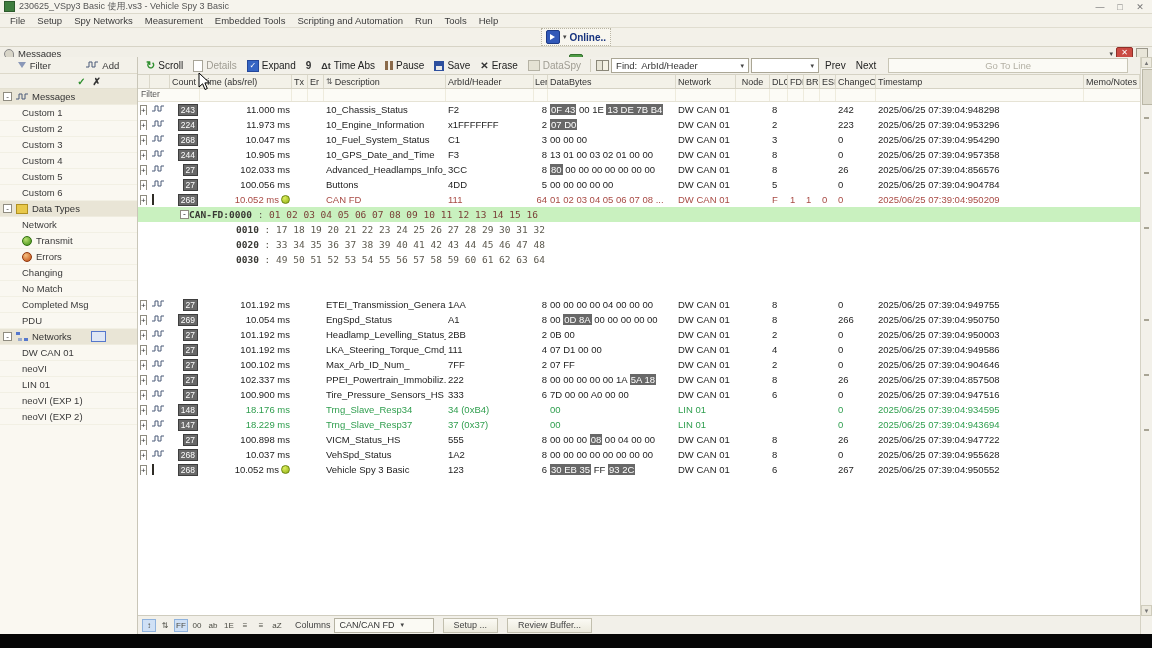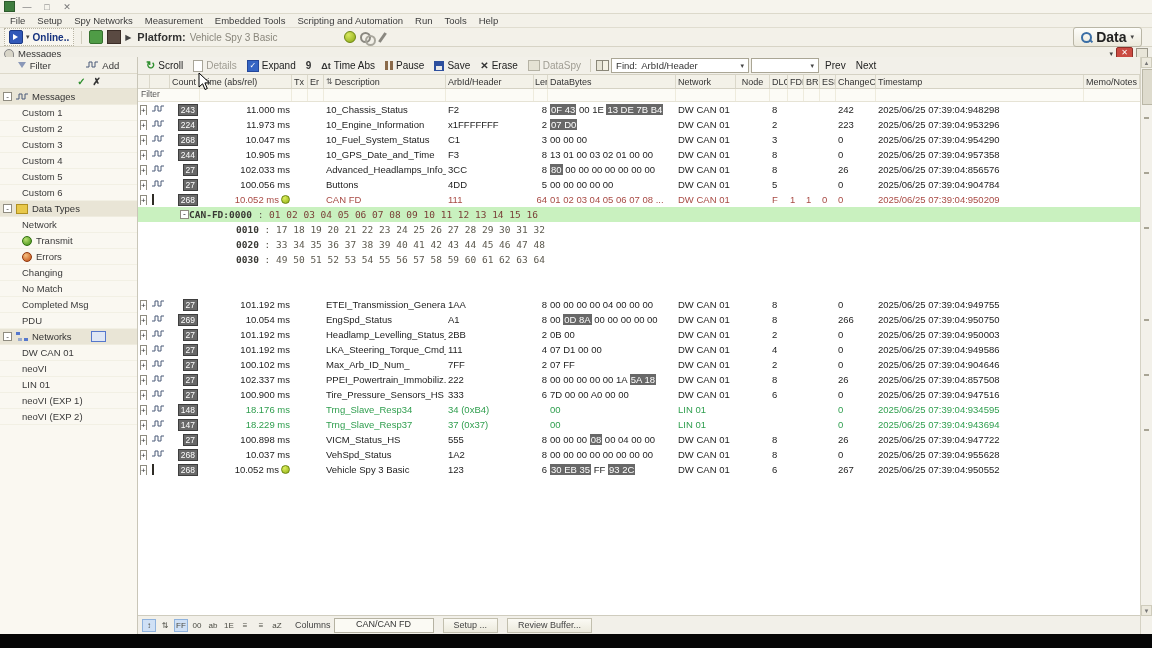--- a/index.html
+++ b/index.html
@@ -8,21 +8,21 @@
   
   .titlebar{height:13px;display:flex;align-items:center;gap:4px;padding:0 4px;
     background:#f6f4ed;border-bottom:1px solid #dcd9cb;font-size:9px;color:#555;}
   .appico16{width:9px;height:9px;background:#3f7d3f;border:1px solid #2c5a2c;flex:none;}
   .ttext{flex:1;overflow:hidden;white-space:nowrap;}
   .wctl{width:16px;text-align:center;color:#777;font-size:9px;cursor:default;}
   .menubar{height:13px;display:flex;align-items:center;padding:0 4px;font-size:9.5px;color:#3c3c3c;
     background:#f3f1e9;border-bottom:1px solid #e0ddd0;}
   .mitem{padding:0 6px;white-space:nowrap;}
   .maintoolbar{height:18px;display:flex;align-items:center;gap:4px;padding:0 4px;
-    background:#f3f1e9;border-bottom:1px solid #d7d4c6;}
+    background:#f3f1e9;border-bottom:1px solid #d7d4c6;flex-direction:column;}
   .tbtn{display:flex;align-items:center;gap:3px;border:1px dotted #b9b5a4;padding:1px 4px;background:#f8f6ef;}
   .appico{width:12px;height:12px;background:#3158b8;border:1px solid #1d3a86;border-radius:2px;position:relative;}
   .appico::after{content:"";position:absolute;left:3px;top:3px;border-left:5px solid #fff;
     border-top:3px solid transparent;border-bottom:3px solid transparent;}
   .caret{font-size:7px;color:#444;}
   .onlinetxt{font-size:10px;font-weight:bold;color:#16327e;}
   .vsep{width:1px;height:13px;background:#cfccbc;margin:0 3px;}
   .ico{width:12px;height:12px;flex:none;}
   .ico.chat{background:#4f9c46;border:1px solid #35702e;border-radius:2px;}
   .ico.dark{background:#5a4a42;border:1px solid #3a2c26;}
@@ -129,39 +129,40 @@
   .dumprow.first .dbytes{color:#7a4038;}
   .spacer30{height:30px;}
   
   .bottombar{height:18px;flex:none;display:flex;align-items:center;gap:3px;padding:0 4px;
     background:#f2f0e9;border-top:1px solid #cfccbe;font-size:9px;}
   .ibtn{min-width:14px;height:13px;box-sizing:border-box;display:flex;align-items:center;justify-content:center;
     font-size:8px;color:#4a4a42;border:1px solid transparent;padding:0 1px;}
   .ibtn.active{background:#cfe0f5;border:1px solid #8fb2dd;}
   .blabel{font-size:9px;color:#444;margin-left:8px;}
   .bcombo{display:flex;align-items:center;gap:6px;border:1px solid #b5b2a2;background:#fbfaf4;
-    height:13px;padding:0 5px;font-size:9px;color:#333;min-width:88px;flex-direction:column;}
+    height:13px;padding:0 5px;font-size:9px;color:#333;min-width:88px;}
   .bbtn{border:1px solid #c2bfae;background:linear-gradient(#fbfaf4,#eceadd);height:13px;line-height:13px;
     padding:0 10px;font-size:9px;color:#444;margin-left:6px;}
   
   .vscroll{width:11px;flex:none;background:#f3f1ea;border-left:1px solid #d5d2c4;position:relative;}
   .varrow{position:absolute;left:0;width:11px;height:11px;font-size:6px;color:#777;text-align:center;
     line-height:11px;background:#ece9dd;border:1px solid #cfccbc;box-sizing:border-box;}
   .vthumb{position:absolute;left:1px;top:12px;width:9px;height:34px;background:#dedbcd;border:1px solid #bab7a6;}
   .vtick{position:absolute;left:3px;width:5px;height:2px;background:#a8a494;}
   .taskbar{position:absolute;left:0;right:0;bottom:0;height:14px;background:#060606;}
   .cursor{position:absolute;left:198px;top:72px;z-index:99;}
 </style>
 </head>
 <body>
 
 <div class="screen">
 
   <div class="titlebar">
     <span class="appico16"></span>
+    <span class="ttext">230625_VSpy3 Basic 使用.vs3 - Vehicle Spy 3 Basic</span>
     <span class="wctl">—</span>
     <span class="wctl">□</span>
     <span class="wctl">✕</span>
   </div>
 
   <div class="menubar" id="menubar">
       <div class="mitem">File</div>
       <div class="mitem">Setup</div>
       <div class="mitem">Spy Networks</div>
       <div class="mitem">Measurement</div>
@@ -348,20 +349,21 @@
         </span>
         <span class="combo" style="width:58px">
           <span class="caret">▾</span>
         </span>
         <span class="mbtn">
             <span>Prev</span>
           </span>
         <span class="mbtn">
             <span>Next</span>
           </span>
+        <span class="gotofield">Go To Line</span>
       </div>
 
       <div class="gridhead" id="gridhead">
           <div class="hcell c-exp"></div>
           <div class="hcell c-ico"></div>
           <div class="hcell c-count">
             <span>Count</span>
           </div>
           <div class="hcell c-time">
             <span>Time (abs/rel)</span>

